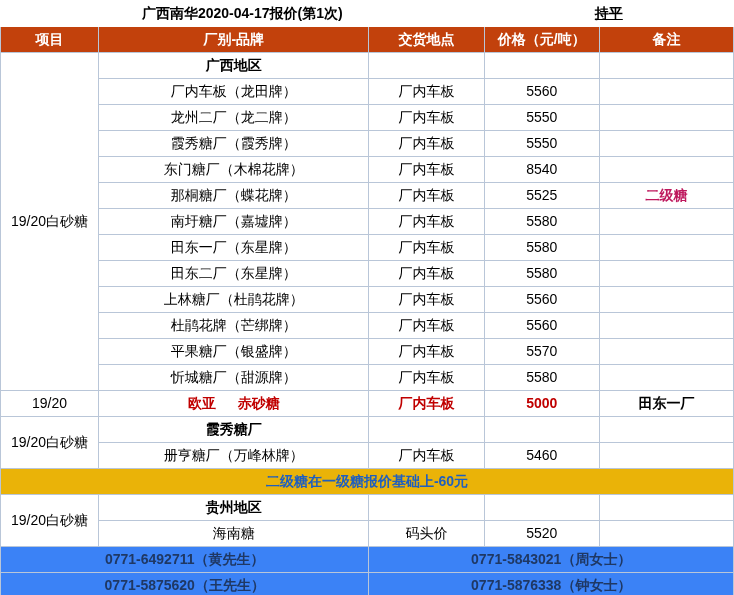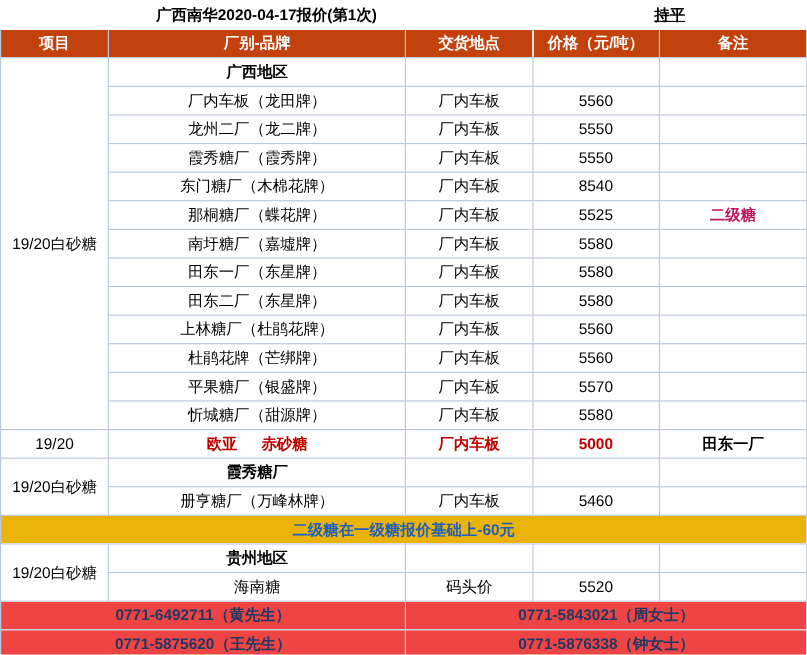--- a/index.html
+++ b/index.html
@@ -84,21 +84,21 @@
   }
   .note-band td {
     background: #eab308;
     color: #1f5fbf;
     font-weight: bold;
     font-size: 15px;
     height: 26px;
     line-height: 26px;
   }
   .phone td {
-    background: #ef4444;
+    background: #3b82f6;
     color: #1f3864;
     font-weight: bold;
     font-size: 14px;
     height: 25px;
     line-height: 25px;
     border: 1px solid #f79646;
   }
   .left-pad {
     text-align: center;
   }

